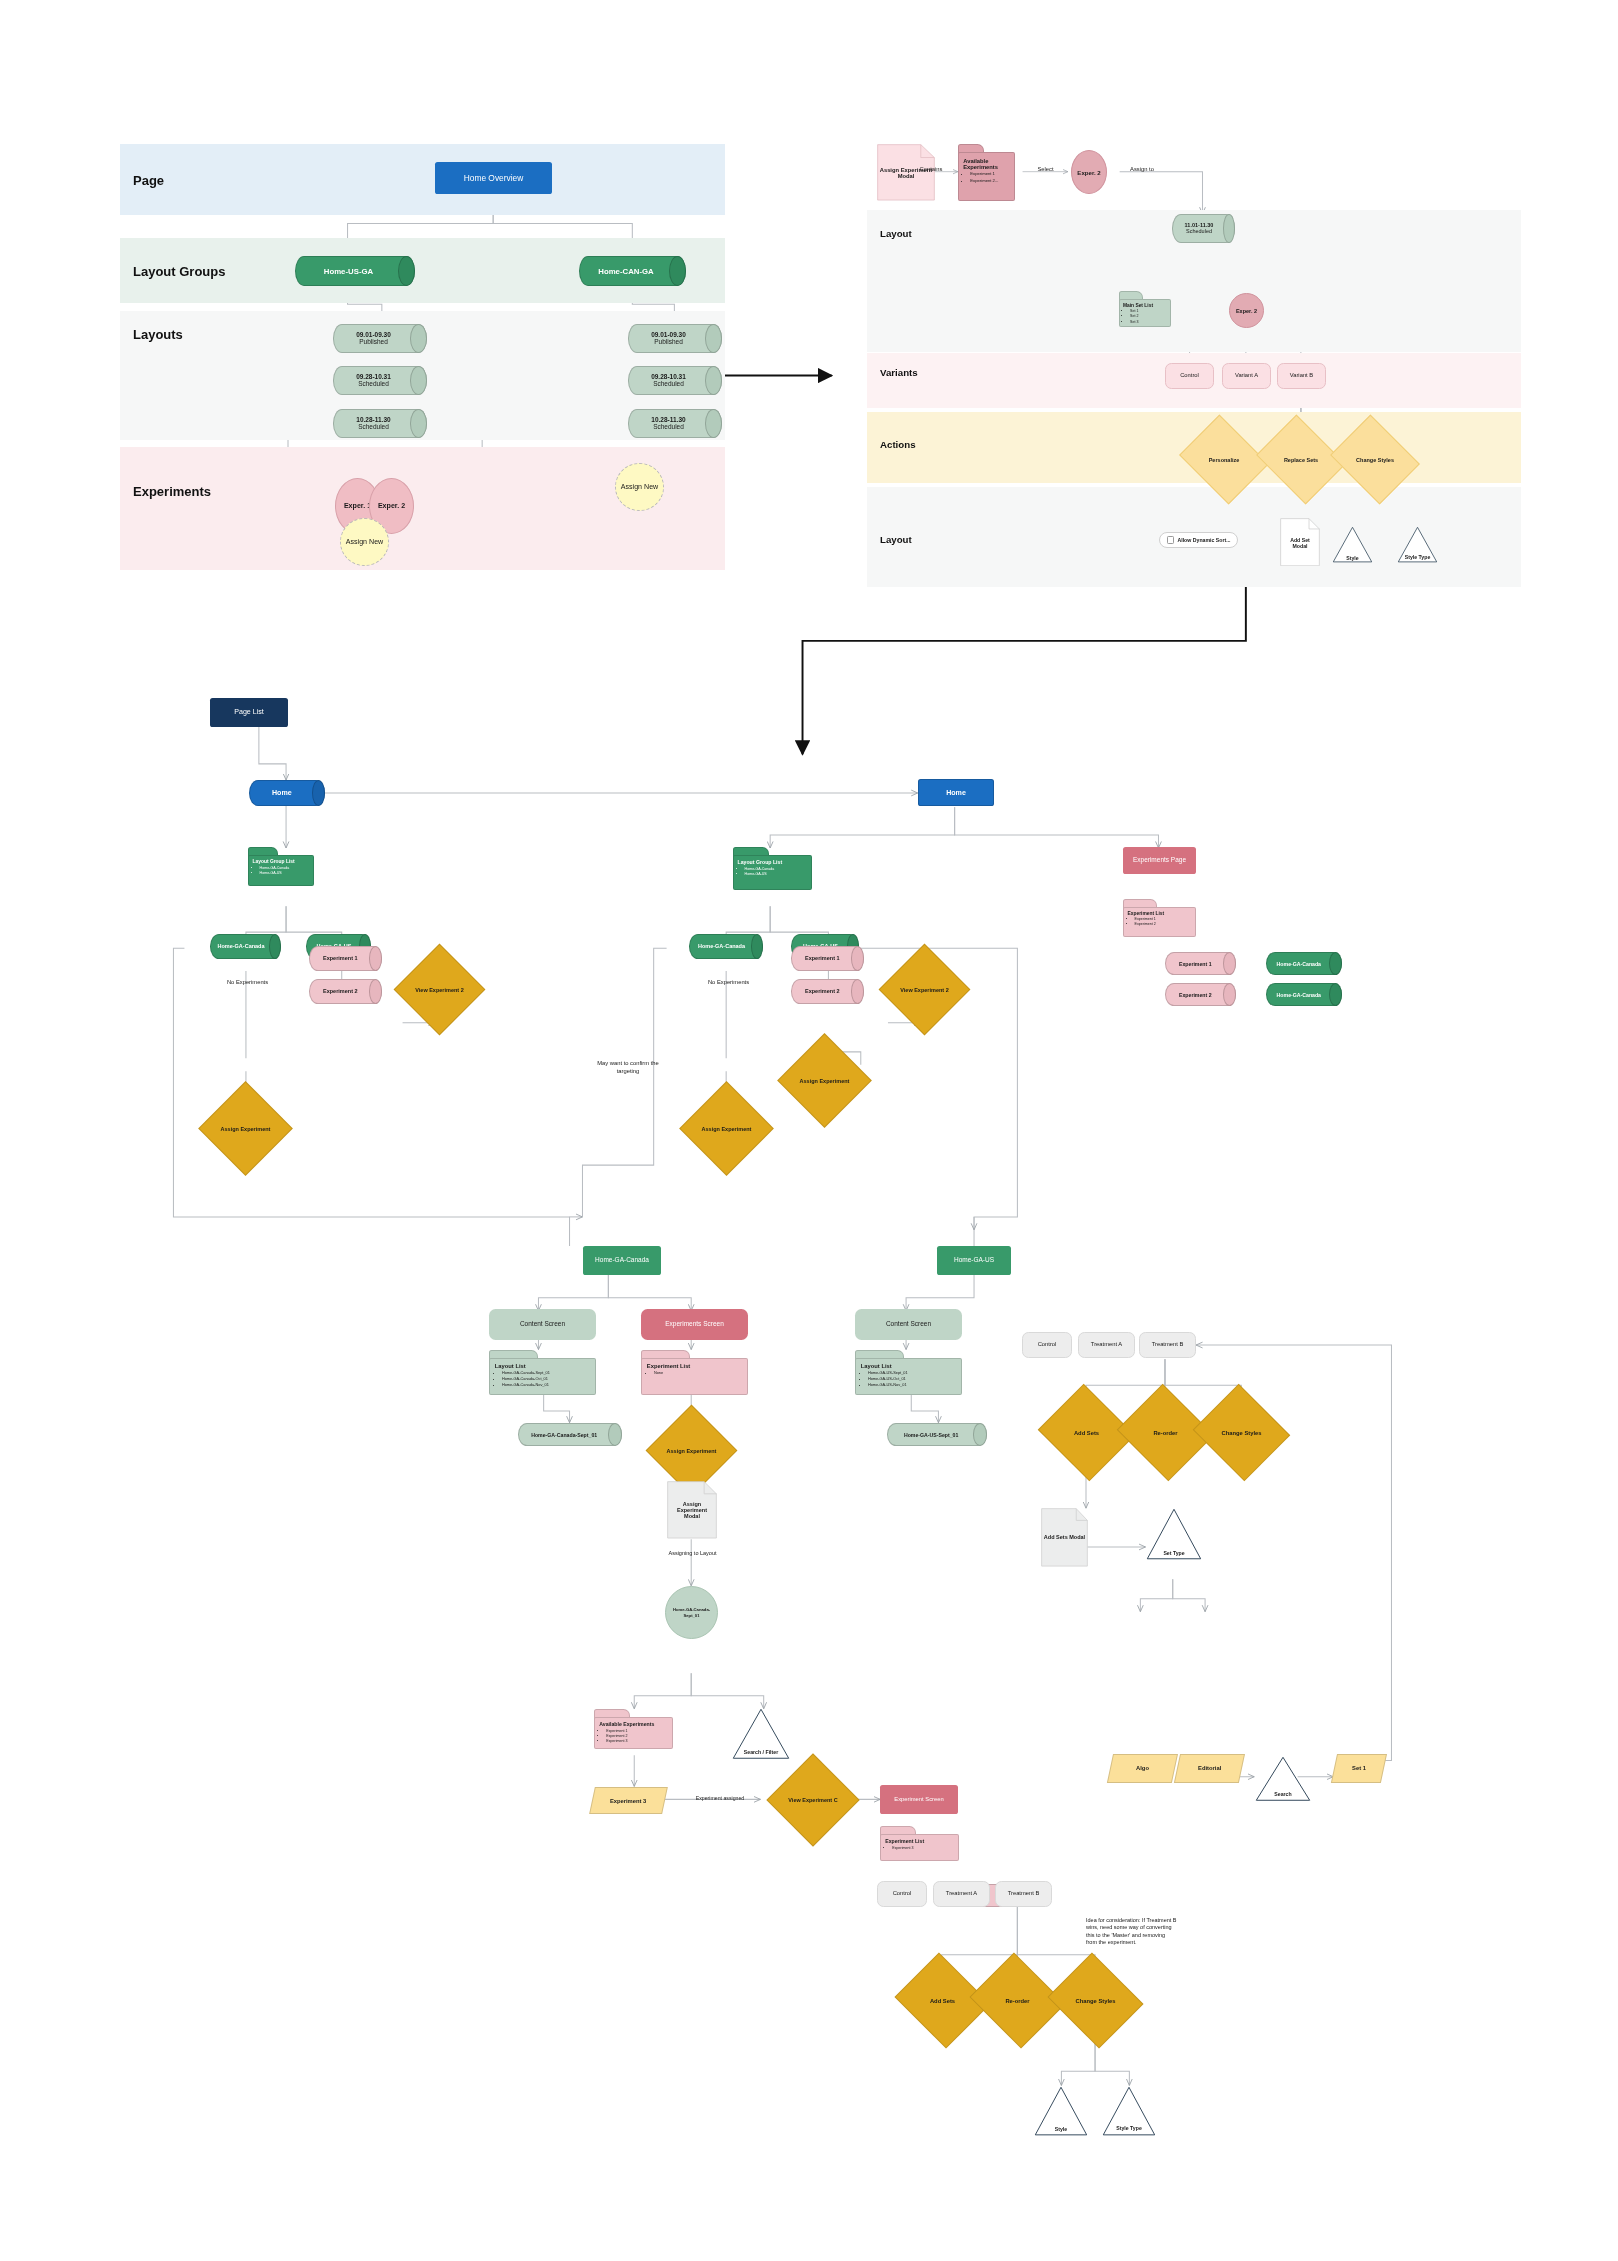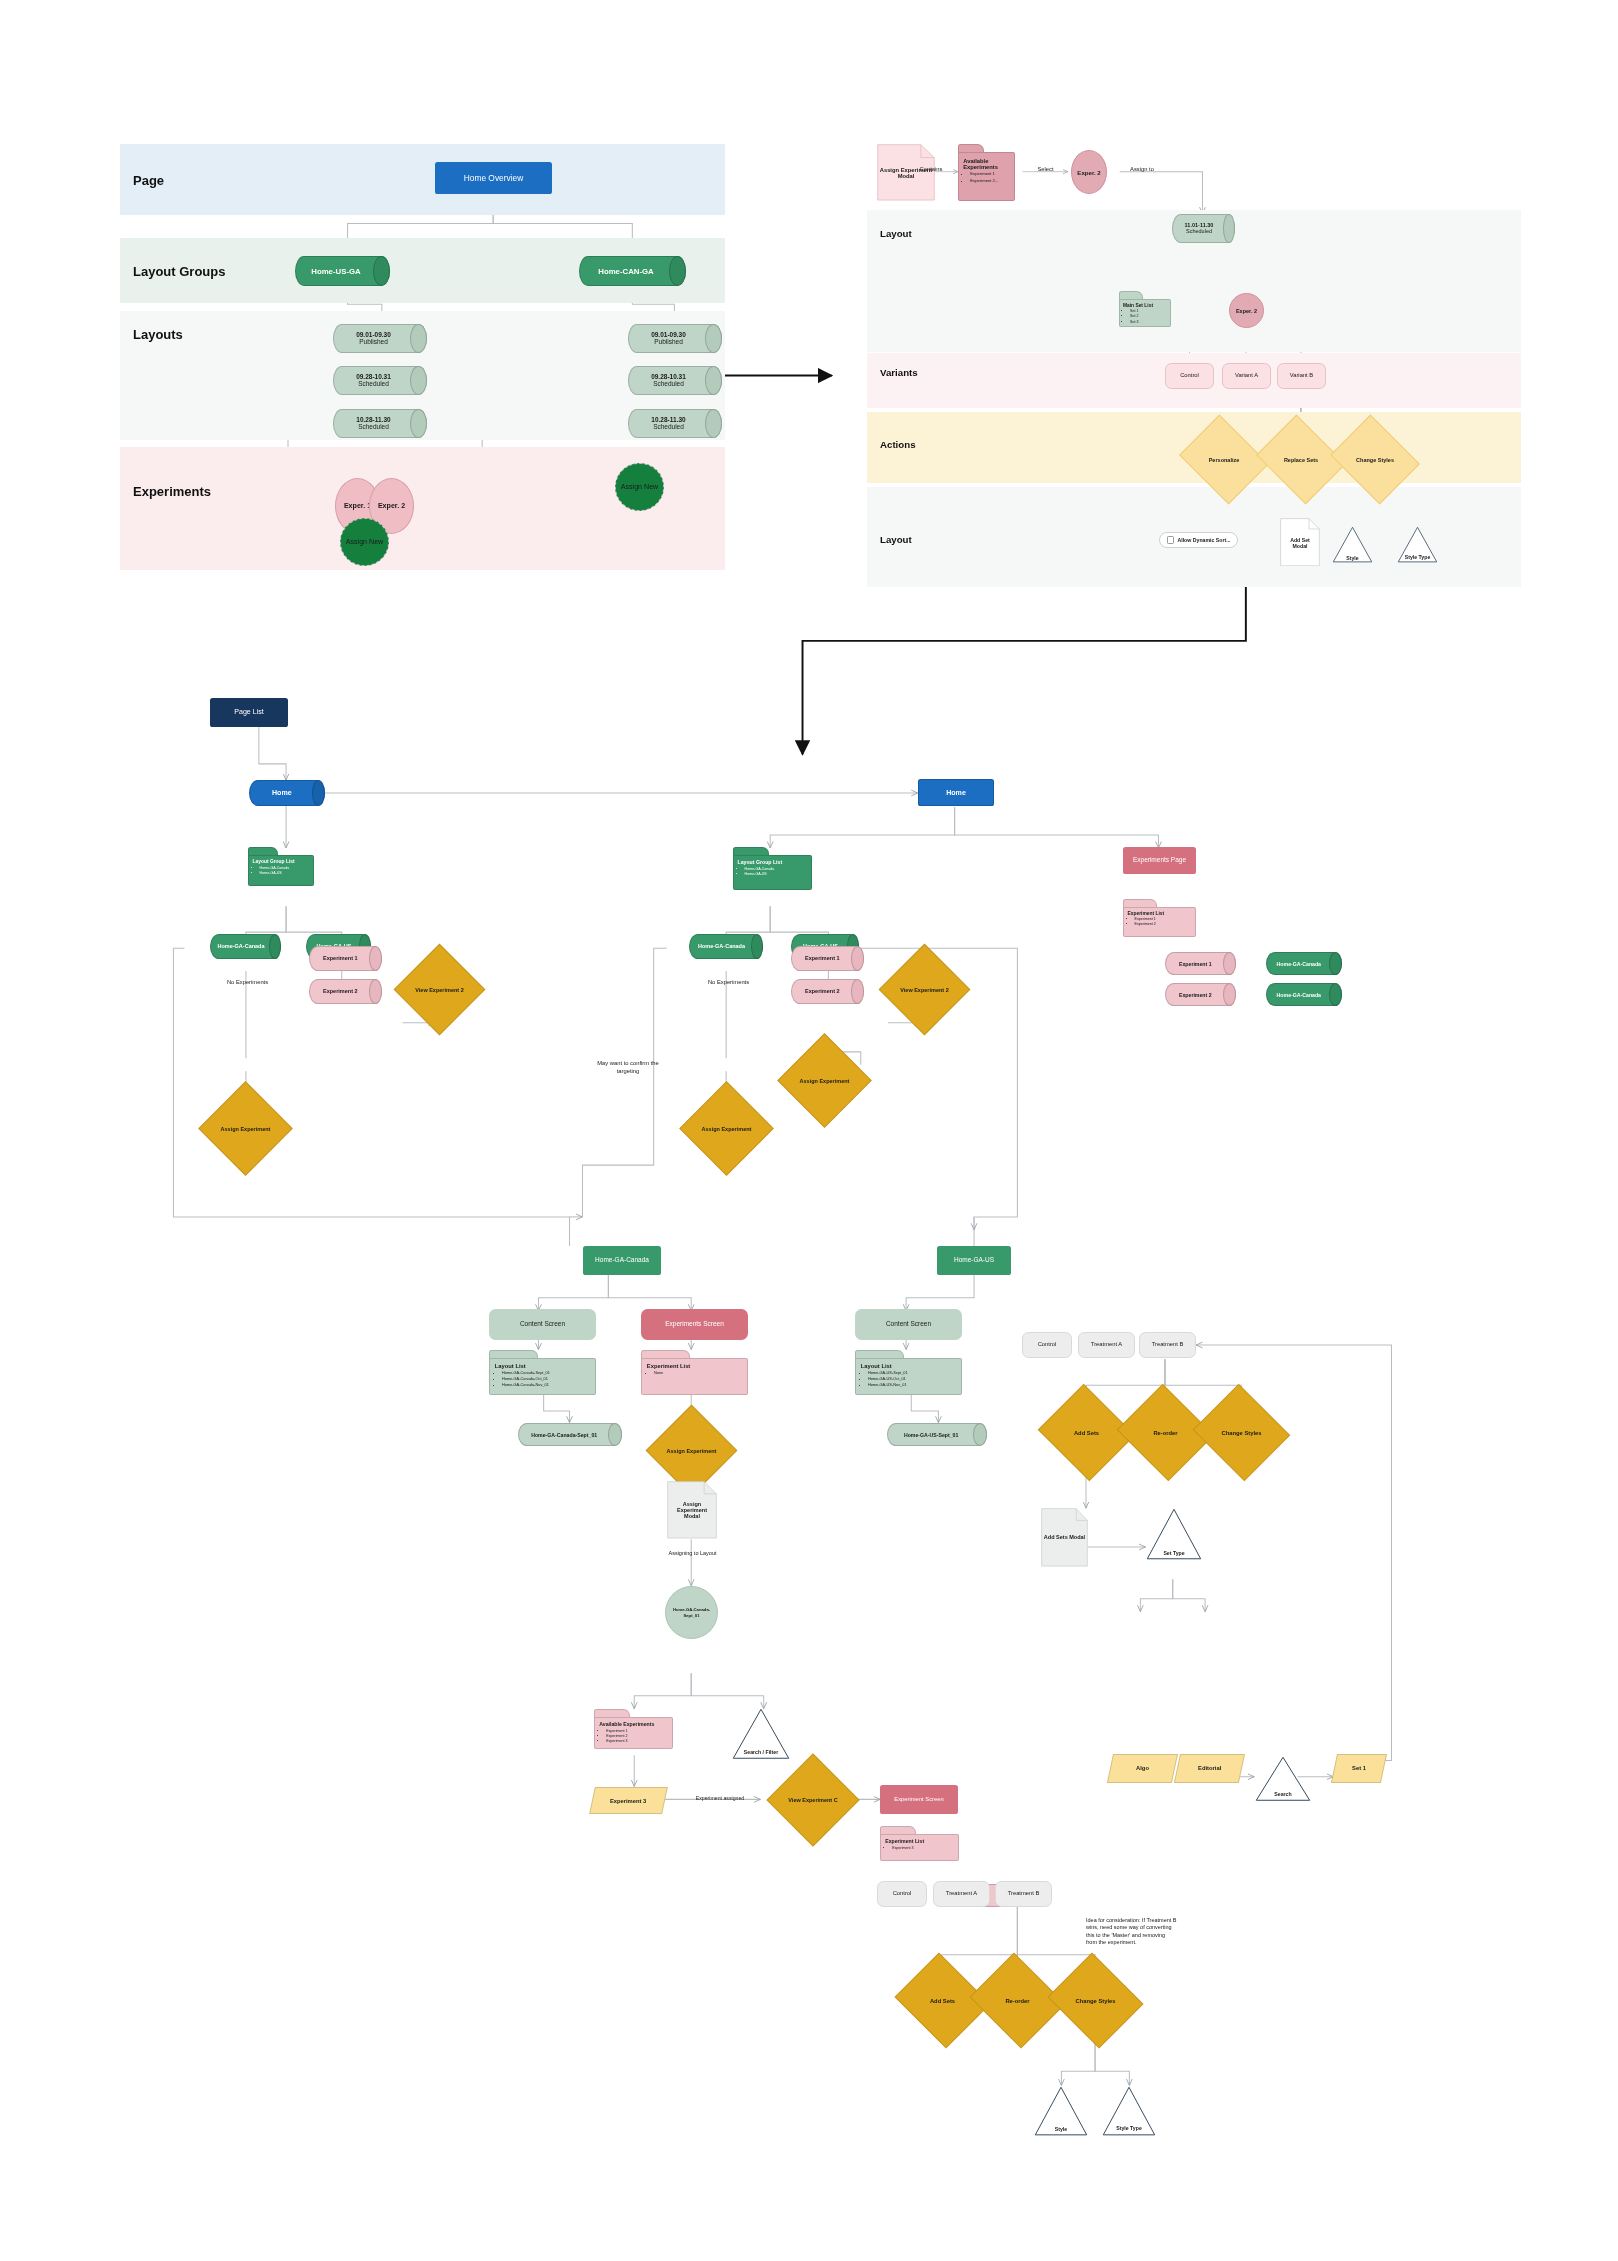--- a/index.html
+++ b/index.html
@@ -93,21 +93,21 @@
   .chkpill { position:absolute; z-index:5; display:flex; align-items:center; gap:3.9px;
              border:0.6px solid #d0d0d0; border-radius:11.7px; background:#fff; padding:0 6.5px; }
   .chkpill .box { width:7.1px; height:7.1px; border:0.6px solid #9a9a9a; border-radius:1.3px; background:#fff; flex:0 0 auto; }
   .chkpill .lbl { font-weight:700; white-space:nowrap; }
 
   
   .anno { position:absolute; z-index:6; color:#1a1a1a; text-align:center; line-height:1.35; }
   .anno.left { text-align:left; }
 
   
-  .dashed-ellipse { position:absolute; border-radius:50%; border:0.6px dashed #b9b9b9; background:#15803d;
+  .dashed-ellipse { position:absolute; border-radius:50%; border:0.6px dashed #b9b9b9; background:#fef9c3;
       display:flex; align-items:center; justify-content:center; text-align:center; z-index:5; }
 </style>
 </head>
 <body>
 
 <div class="canvas" data-name="diagram-canvas">
 
 <svg class="wires" data-name="connector-layer" viewBox="0 0 2500 3493">
   <defs>
     <marker id="arr" viewBox="0 0 10 10" refX="9" refY="5" markerWidth="7" markerHeight="7" orient="auto-start-reverse">
@@ -222,21 +222,21 @@
 
 <div class="band-label" data-name="band-label-page" style="left:133px;top:173px;font-size:13px;">Page</div>
 <div class="band-label" data-name="band-label-layout-groups" style="left:133px;top:264px;font-size:13px;">Layout Groups</div>
 <div class="band-label" data-name="band-label-layouts" style="left:133px;top:327px;font-size:13px;">Layouts</div>
 <div class="band-label" data-name="band-label-experiments" style="left:133px;top:484px;font-size:13px;">Experiments</div>
 
 <div class="node rect" data-name="page-node-home-overview" style="left:435px;top:162px;width:117px;height:32px;background:#1b6ec2;color:#fff;font-size:8.4px;">
       <span data-name="page-node-label">Home Overview</span>
     </div>
 
-<div class="cyl" data-name="layout-group-us-ga" style="left:295px;top:256px;width:95px;height:30px;">
+<div class="cyl" data-name="layout-group-us-ga" style="left:295px;top:256px;width:120px;height:30px;">
   <div class="body" style="background:#389a6a;"></div>
       <div class="cap" style="background:#2f8a5d;"></div>
   <div class="txt" style="color:#fff;font-size:7.8px;" data-name="layout-group-us-ga-label">Home-US-GA</div>
 </div>
 <div class="cyl" data-name="layout-group-can-ga" style="left:579px;top:256px;width:107px;height:30px;">
   <div class="body" style="background:#389a6a;"></div>
       <div class="cap" style="background:#2f8a5d;"></div>
   <div class="txt" style="color:#fff;font-size:7.8px;" data-name="layout-group-can-ga-label">Home-CAN-GA</div>
 </div>
 

